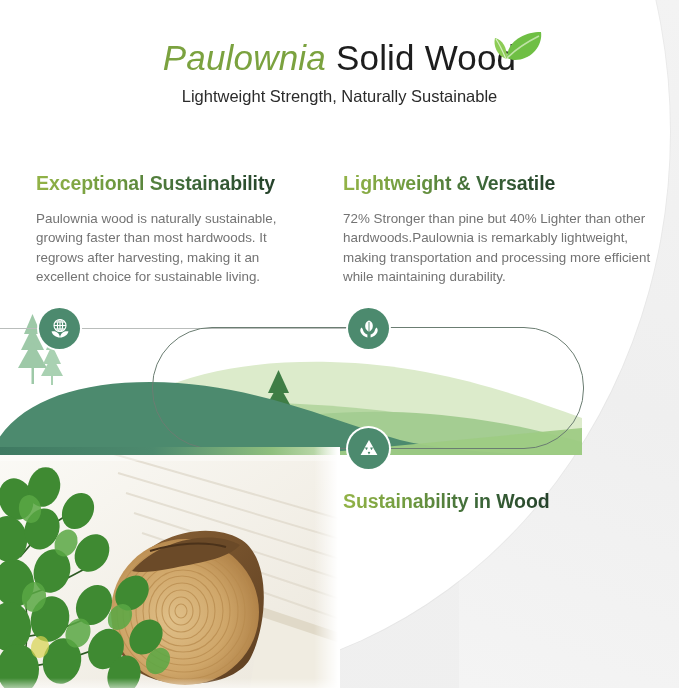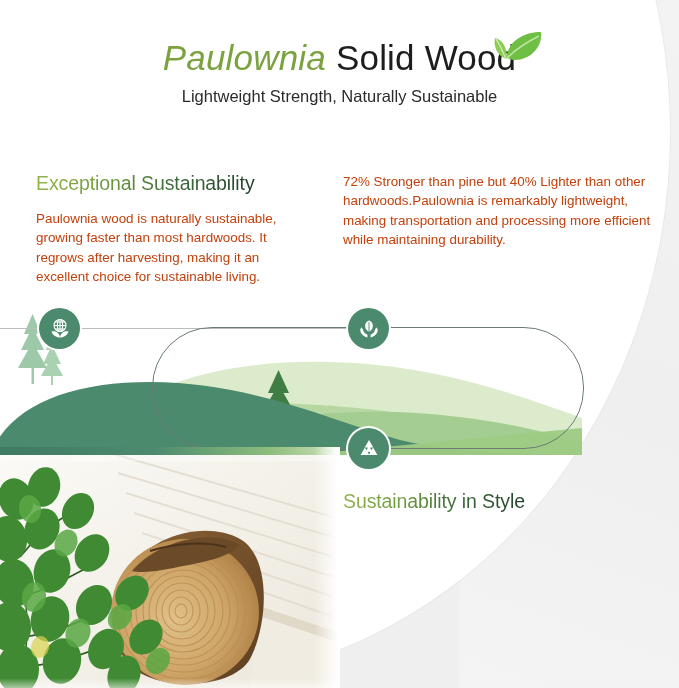--- a/index.html
+++ b/index.html
@@ -63,29 +63,29 @@
     font-size:16.5px;color:#2b2b2b;font-weight:400;
   }
 
   
   .feat{position:absolute;z-index:6;}
   .feat-a{left:36px;top:172px;width:268px;}
   .feat-b{left:343px;top:172px;width:315px;}
   .feat-c{left:343px;top:490px;width:312px;}
   .feat h2{
     margin:0 0 14px 0;
-    font-size:19.5px;font-weight:400;letter-spacing:-.1px;
+    font-size:19.5px;font-weight:700;letter-spacing:-.1px;
     background:linear-gradient(90deg,#93b347 0%,#6f9a3f 32%,#3f6b3a 62%,#24412a 100%);
     -webkit-background-clip:text;background-clip:text;
     color:transparent;-webkit-text-fill-color:transparent;
     display:inline-block;
   }
   .feat p{
     margin:0;
-    font-size:13.4px;line-height:1.45;color:#c2410c;
+    font-size:13.4px;line-height:1.45;color:#737373;
   }
 
   
   .pill{
     position:absolute;left:152px;top:327px;
     width:430px;height:120px;
     border:1px solid #6b7d72;
     border-radius:60px;
     background:transparent;
     z-index:4;
@@ -301,25 +301,26 @@
     <div class="photo-fade-r"></div>
     <div class="photo-fade-b"></div>
   </div>
 
   <div class="feat feat-a">
     <h2>Exceptional Sustainability</h2>
     <p>Paulownia wood is naturally sustainable, growing faster than most hardwoods. It regrows after harvesting, making it an excellent choice for sustainable living.</p>
   </div>
 
   <div class="feat feat-b">
+    <h2>Lightweight &amp; Versatile</h2>
     <p>72% Stronger than pine but 40% Lighter than other hardwoods.Paulownia is remarkably lightweight, making transportation and processing more efficient while maintaining durability.</p>
   </div>
 
   <div class="feat feat-c">
-    <h2>Sustainability in Style</h2>
+    <h2>Sustainability in Wood</h2>
   </div>
 
   <div class="ico ico-globe">
     <svg width="26" height="26" viewBox="0 0 26 26">
       <g stroke="#ffffff" stroke-width="1.1" fill="none">
         <circle cx="13" cy="9.5" r="6"></circle>
         <ellipse cx="13" cy="9.5" rx="2.6" ry="6"></ellipse>
         <line x1="7" y1="9.5" x2="19" y2="9.5"></line>
         <line x1="8.1" y1="6" x2="17.9" y2="6"></line>
         <line x1="8.1" y1="13" x2="17.9" y2="13"></line>

